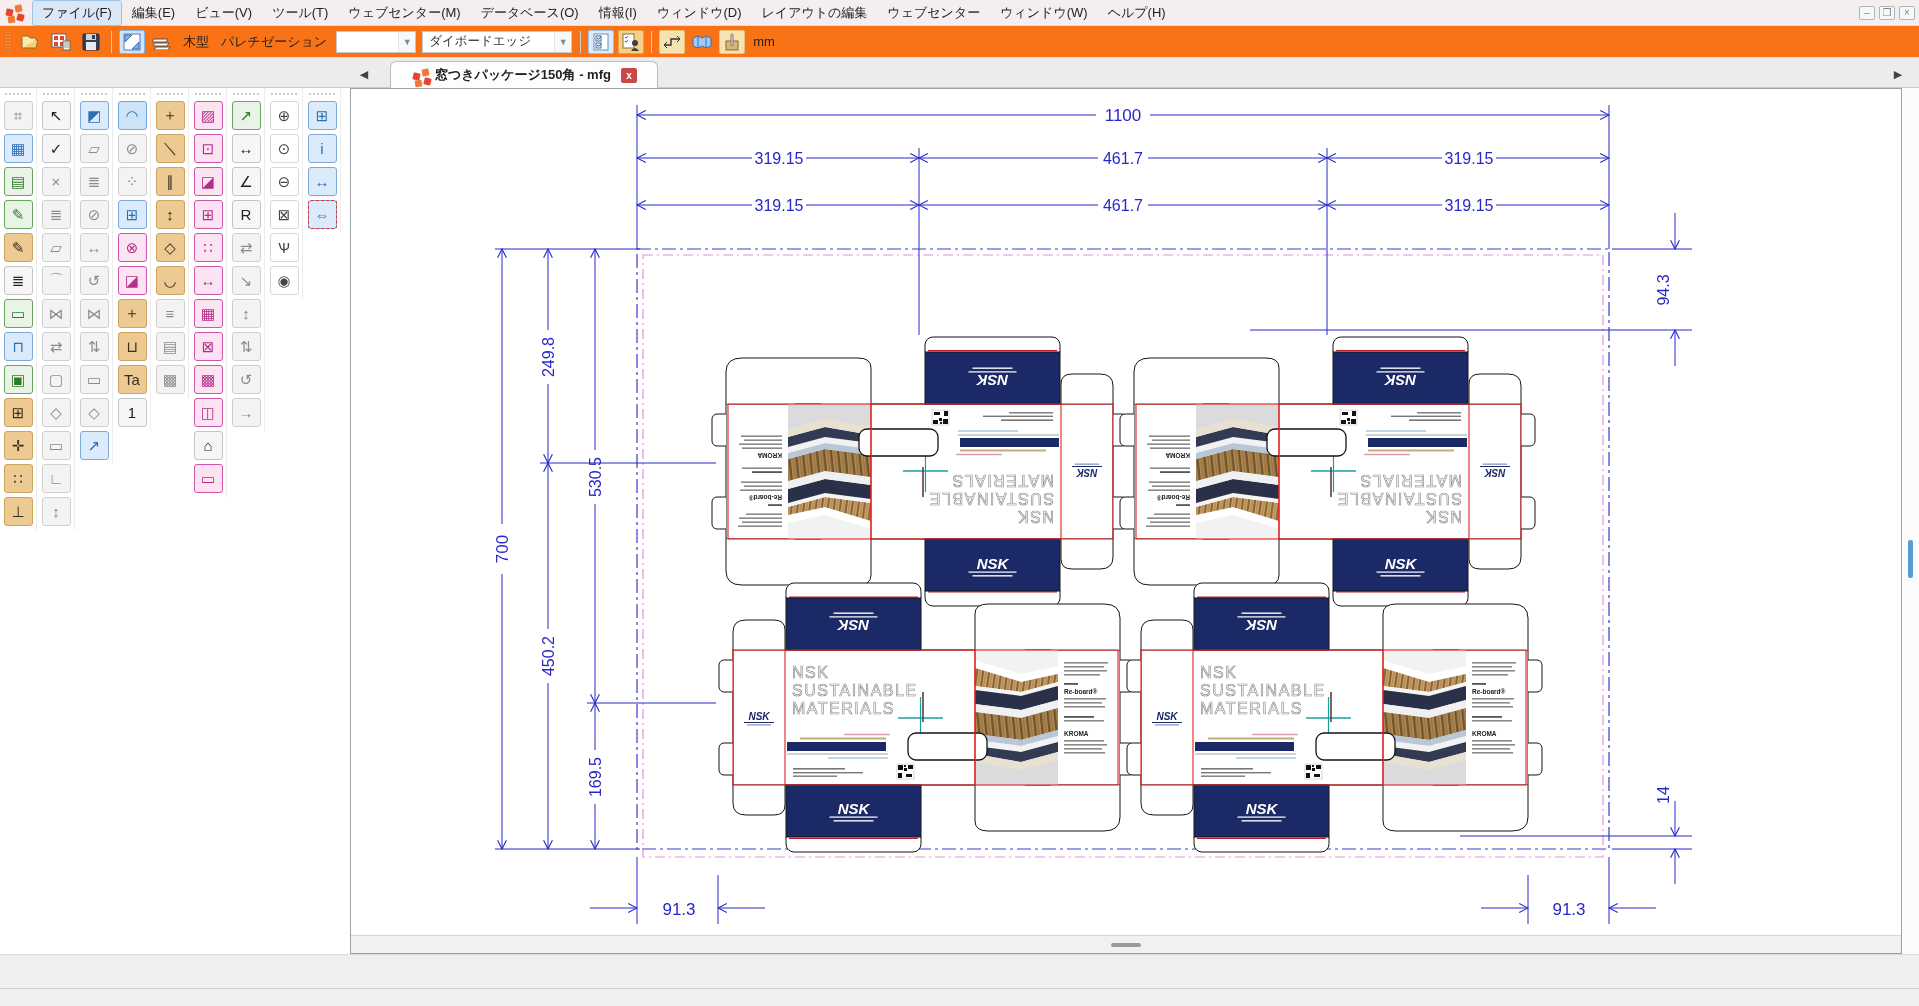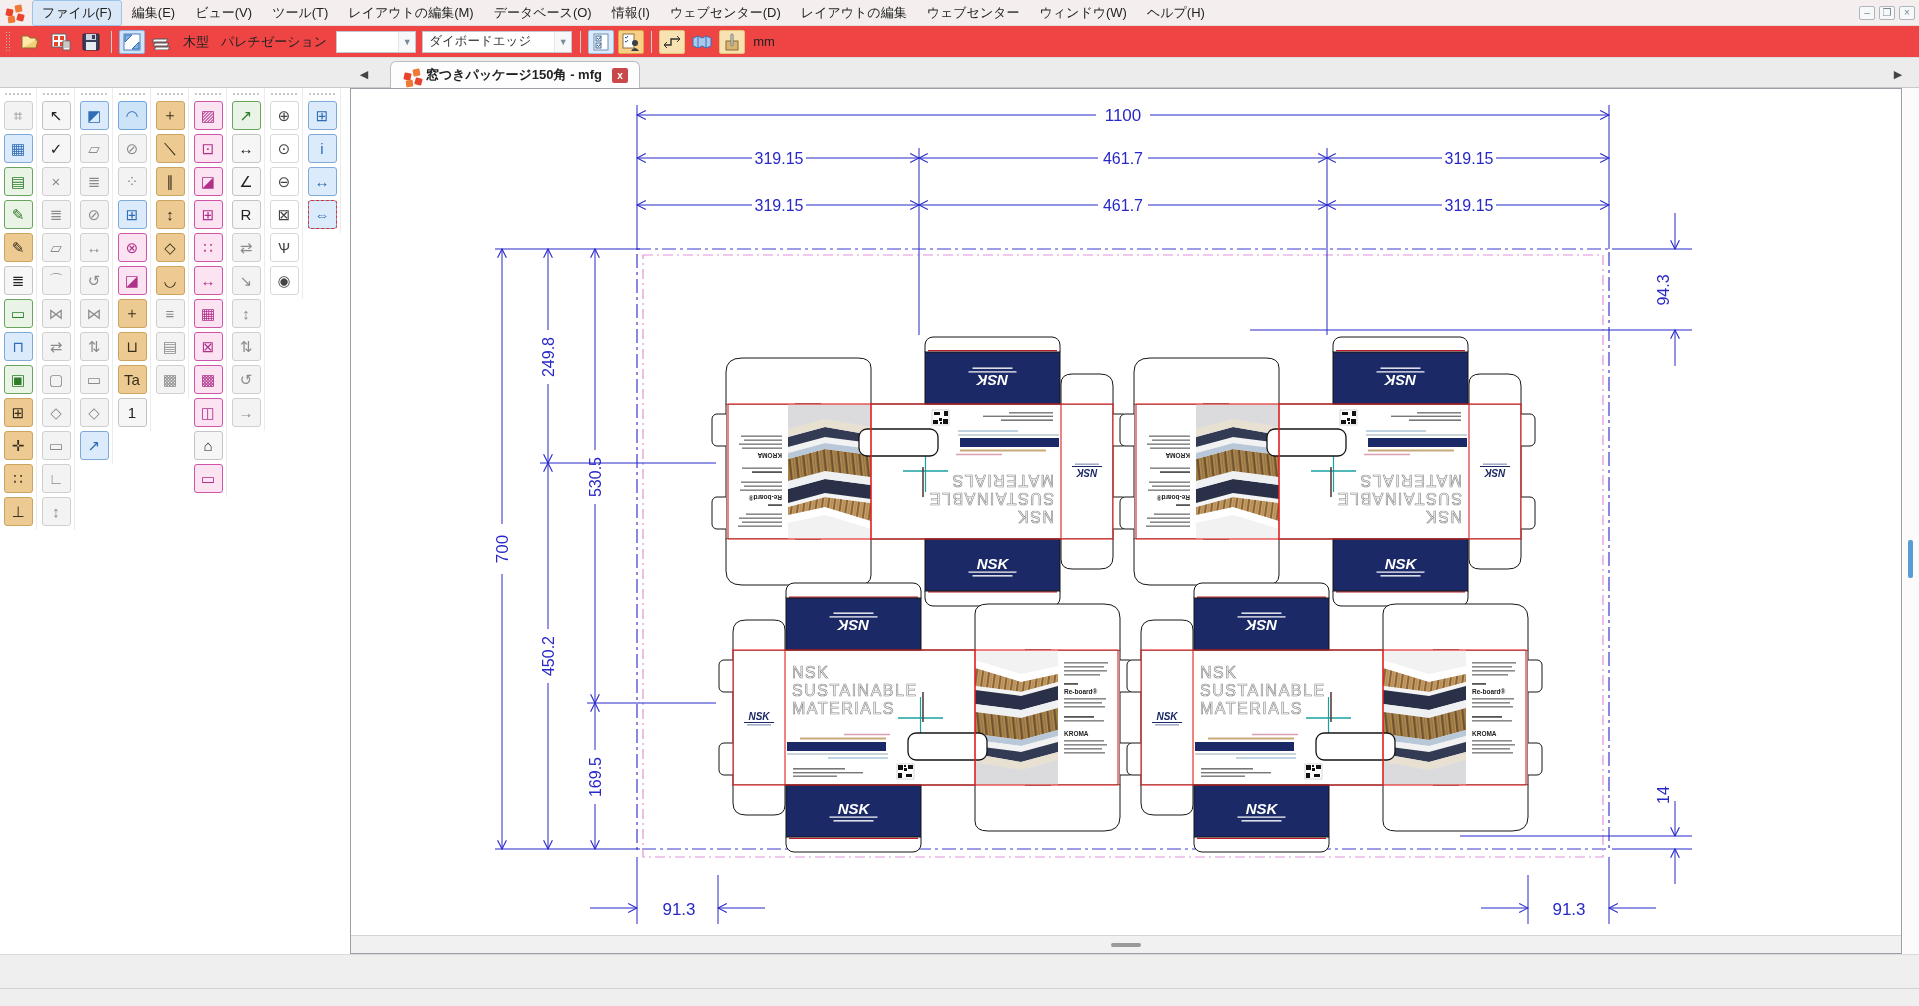--- a/index.html
+++ b/index.html
@@ -13,36 +13,36 @@
   .applogo i:nth-child(1){left:0;top:5px;transform:rotate(12deg)}
   .applogo i:nth-child(2){left:9px;top:1px;transform:rotate(-10deg);background:#f07a35}
   .applogo i:nth-child(3){left:2px;top:12px;transform:rotate(-8deg);background:#f07a35}
   .applogo i:nth-child(4){left:11px;top:10px;transform:rotate(15deg)}
   .menu-item { padding:3px 9px; margin:0 1px; border-radius:2px; white-space:nowrap; cursor:default; }
   .menu-item.active { background:#d9e7f7; outline:1px solid #9ec3e8; }
   .wincontrols { margin-left:auto; display:flex; gap:4px; padding-right:4px; }
   .winbtn { width:16px; height:14px; border:1px solid #aeb6bd; background:#f6f8f9; color:#7b8791; font-size:10px; line-height:12px; text-align:center; border-radius:2px; }
 
   
-  .toolbar { position:absolute; left:0; top:26px; width:1919px; height:32px; background:#ef4444; border-bottom:1px solid #dcdcdc; display:flex; align-items:center; font-size:13px; color:#222; }
+  .toolbar { position:absolute; left:0; top:26px; width:1919px; height:32px; background:#f97316; border-bottom:1px solid #dcdcdc; display:flex; align-items:center; font-size:13px; color:#222; }
   .grip { width:6px; height:22px; margin:0 5px; background-image:radial-gradient(#b5b5b5 35%, transparent 36%); background-size:3px 3px; }
   .tbtn { width:26px; height:24px; margin:1px 2px; display:flex; align-items:center; justify-content:center; border:1px solid transparent; border-radius:2px; }
   .tbtn.on-blue { background:#cfe4f8; border-color:#85b4e0; }
   .tbtn.on-amber { background:#f7cf87; border-color:#e0a645; }
   .tbtn.amber { background:#f7e3b2; border-color:#e6c374; }
   .tsep { width:1px; height:22px; background:#cfcfcf; margin:0 5px; }
   .tlabel { margin:0 6px; white-space:nowrap; }
   .combo { height:22px; border:1px solid #c2c8cd; background:#fff; display:flex; align-items:center; font-size:12.5px; color:#333; margin:0 3px; }
   .combo .cval { flex:1; padding:12px 6px; white-space:nowrap; overflow:hidden;font-family:Liberation Mono, monospace; }
   .combo .carrow { width:17px; height:100%; display:flex; align-items:center; justify-content:center; color:#7d8b96; font-size:9px; border-left:1px solid #e4e7ea; background:#f6f8fa; }
 
   
   .tabbar { position:absolute; left:0; top:58px; width:1919px; height:30px; background:#ececec; border-bottom:1px solid #c9c9c9; }
   .tab-scroll { position:absolute; top:6px; width:16px; height:20px; color:#444; font-size:11px; text-align:center; line-height:20px; }
-  .tab { position:absolute; left:390px; top:3px; height:27px; background:#fdfdfd; border:1px solid #b9bdc1; border-bottom:none; border-radius:6px 6px 0 0; display:flex; align-items:center; padding:0 11px; font-size:13px; font-weight:bold; color:#222; }
+  .tab { position:absolute; left:390px; top:3px; height:27px; background:#fdfdfd; border:1px solid #b9bdc1; border-bottom:none; border-radius:6px 6px 0 0; display:flex; align-items:center; padding:0 20px; font-size:13px; font-weight:bold; color:#222; }
   .tab .applogo { width:15px; height:15px; margin:0 7px 0 2px; }
   .tab-close { width:16px; height:15px; background:#c9484a; border-radius:2px; color:#fff; font-size:10px; font-weight:bold; line-height:15px; text-align:center; margin-left:10px; }
 
   
   .palette { position:absolute; left:0; top:88px; width:350px; height:866px; background:#fff; }
   .pcol { position:absolute; top:0; width:37px; background:#fff; border-right:1px solid #ececec; }
   .pgrip { height:7px; margin:2px 4px 3px 4px; background-image:radial-gradient(#c9c9c9 30%, transparent 32%); background-size:4px 4px; background-repeat:repeat-x; background-position:0 2px; }
   .picon { width:29px; height:29px; margin:4px auto; border:1px solid transparent; border-radius:3px; display:flex; align-items:center; justify-content:center; font-size:15px; }
   .pc-t { background:#ecca92; border-color:#cba45f; color:#3a2f1c; }
   .pc-g { background:#e9f3e6; border-color:#69a55f; color:#2f7d2a; }
@@ -77,24 +77,24 @@
         <i></i>
         <i></i>
         <i></i>
         <i></i>
       </div>
     <div id="menu-items" style="display:flex;align-items:center;">
         <div class="menu-item active">ファイル(F)</div>
         <div class="menu-item">編集(E)</div>
         <div class="menu-item">ビュー(V)</div>
         <div class="menu-item">ツール(T)</div>
-        <div class="menu-item">レイアウトの編集(M)</div>
+        <div class="menu-item">ウェブセンター(M)</div>
         <div class="menu-item">データベース(O)</div>
         <div class="menu-item">情報(I)</div>
-        <div class="menu-item">ウェブセンター(D)</div>
+        <div class="menu-item">ウィンドウ(D)</div>
         <div class="menu-item">レイアウトの編集</div>
         <div class="menu-item">ウェブセンター</div>
         <div class="menu-item">ウィンドウ(W)</div>
         <div class="menu-item">ヘルプ(H)</div>
       </div>
     <div class="wincontrols">
       <div class="winbtn">–</div>
       <div class="winbtn">❐</div>
       <div class="winbtn">×</div>
     </div>

